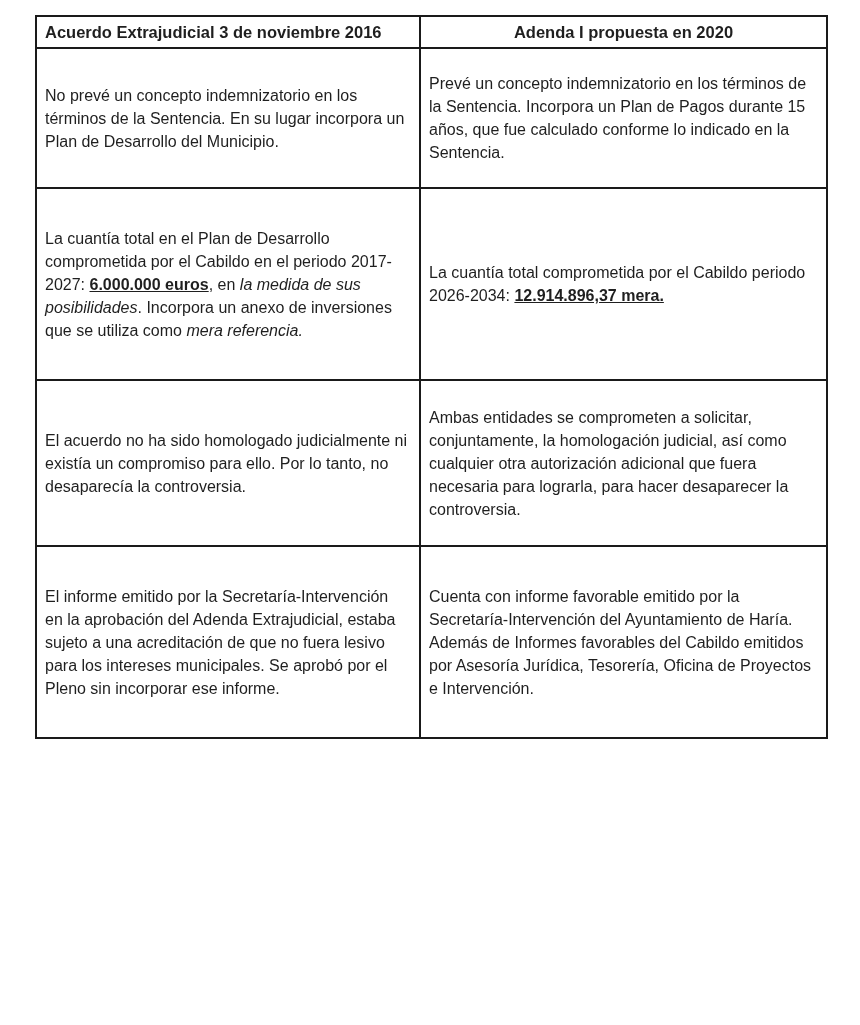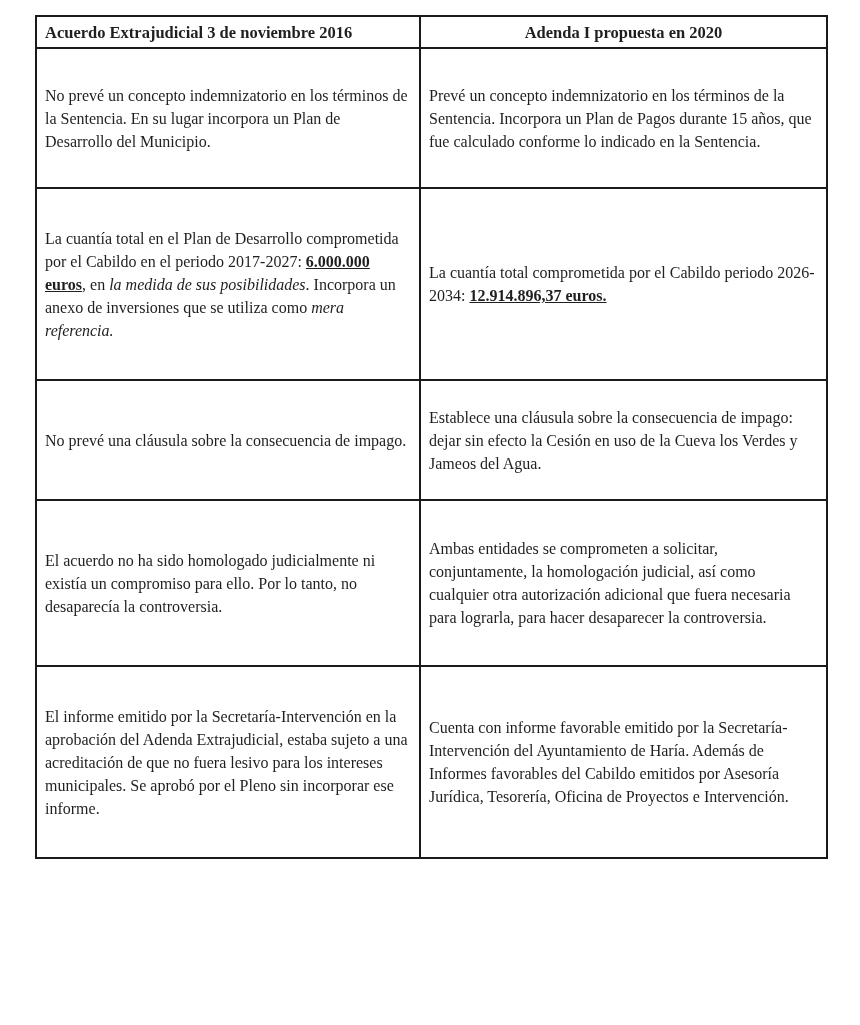--- a/index.html
+++ b/index.html
@@ -8,21 +8,21 @@
     background: #ffffff;
     width: 860px;
     height: 1025px;
     overflow: hidden;
   }
   .page {
     position: relative;
     width: 792px;
     height: 1025px;
     background: #ffffff;
-    font-family: Liberation Serif, serif;
+    font-family: Liberation Sans, sans-serif;
     color: #1f1f1f;
   }
   table.doc-table {
     position: absolute;
     left: 35px;
     top: 15px;
     border-collapse: collapse;
     table-layout: fixed;
     width: 791px;
   }
@@ -80,32 +80,24 @@
         <td>
           <span class="rn">Prevé un concepto indemnizatorio en los términos de la Sentencia. Incorpora un Plan de Pagos durante 15 años, que fue calculado conforme lo indicado en la Sentencia.</span>
         </td>
       </tr>
 
       <tr class="r2">
         <td>
           <span class="rn">La cuantía total en el Plan de Desarrollo comprometida por el Cabildo en el periodo 2017-2027: </span><span class="bu">6.000.000 euros</span><span class="rn">, en </span><span class="it">la medida de sus posibilidades</span><span class="rn">. Incorpora un anexo de inversiones que se utiliza como </span><span class="it">mera referencia.</span>
         </td>
         <td>
-          <span class="rn">La cuantía total comprometida por el Cabildo periodo 2026-2034: </span><span class="bu">12.914.896,37 euros.</span>
+          <span class="rn">La cuantía total comprometida por el Cabildo periodo 2026-2034: </span><span class="bu">12.914.896,37 mera.</span>
         </td>
       </tr>
 
-      <tr class="r3">
-        <td>
-          <span class="rn">No prevé una cláusula sobre la consecuencia de impago.</span>
-        </td>
-        <td>
-          <span class="rn">Establece una cláusula sobre la consecuencia de impago: dejar sin efecto la Cesión en uso de la Cueva los Verdes y Jameos del Agua.</span>
-        </td>
-      </tr>
 
       <tr class="r4">
         <td>
           <span class="rn">El acuerdo no ha sido homologado judicialmente ni existía un compromiso para ello. Por lo tanto, no desaparecía la controversia.</span>
         </td>
         <td>
           <span class="rn">Ambas entidades se comprometen a solicitar, conjuntamente, la homologación judicial, así como cualquier otra autorización adicional que fuera necesaria para lograrla, para hacer desaparecer la controversia.</span>
         </td>
       </tr>
 

